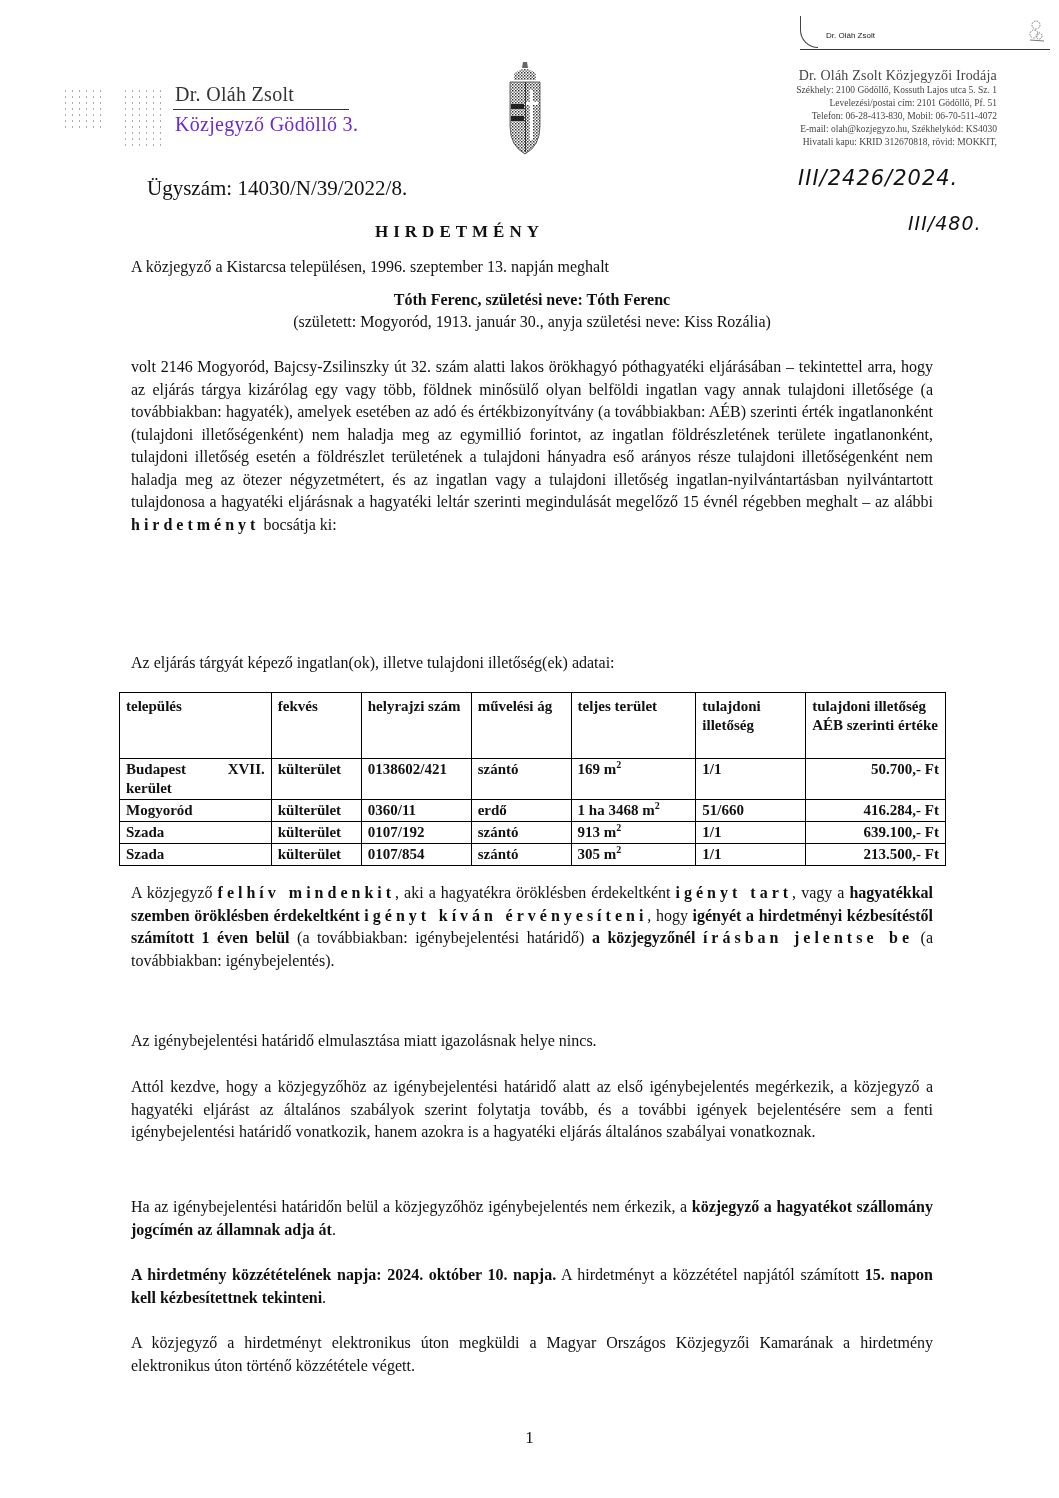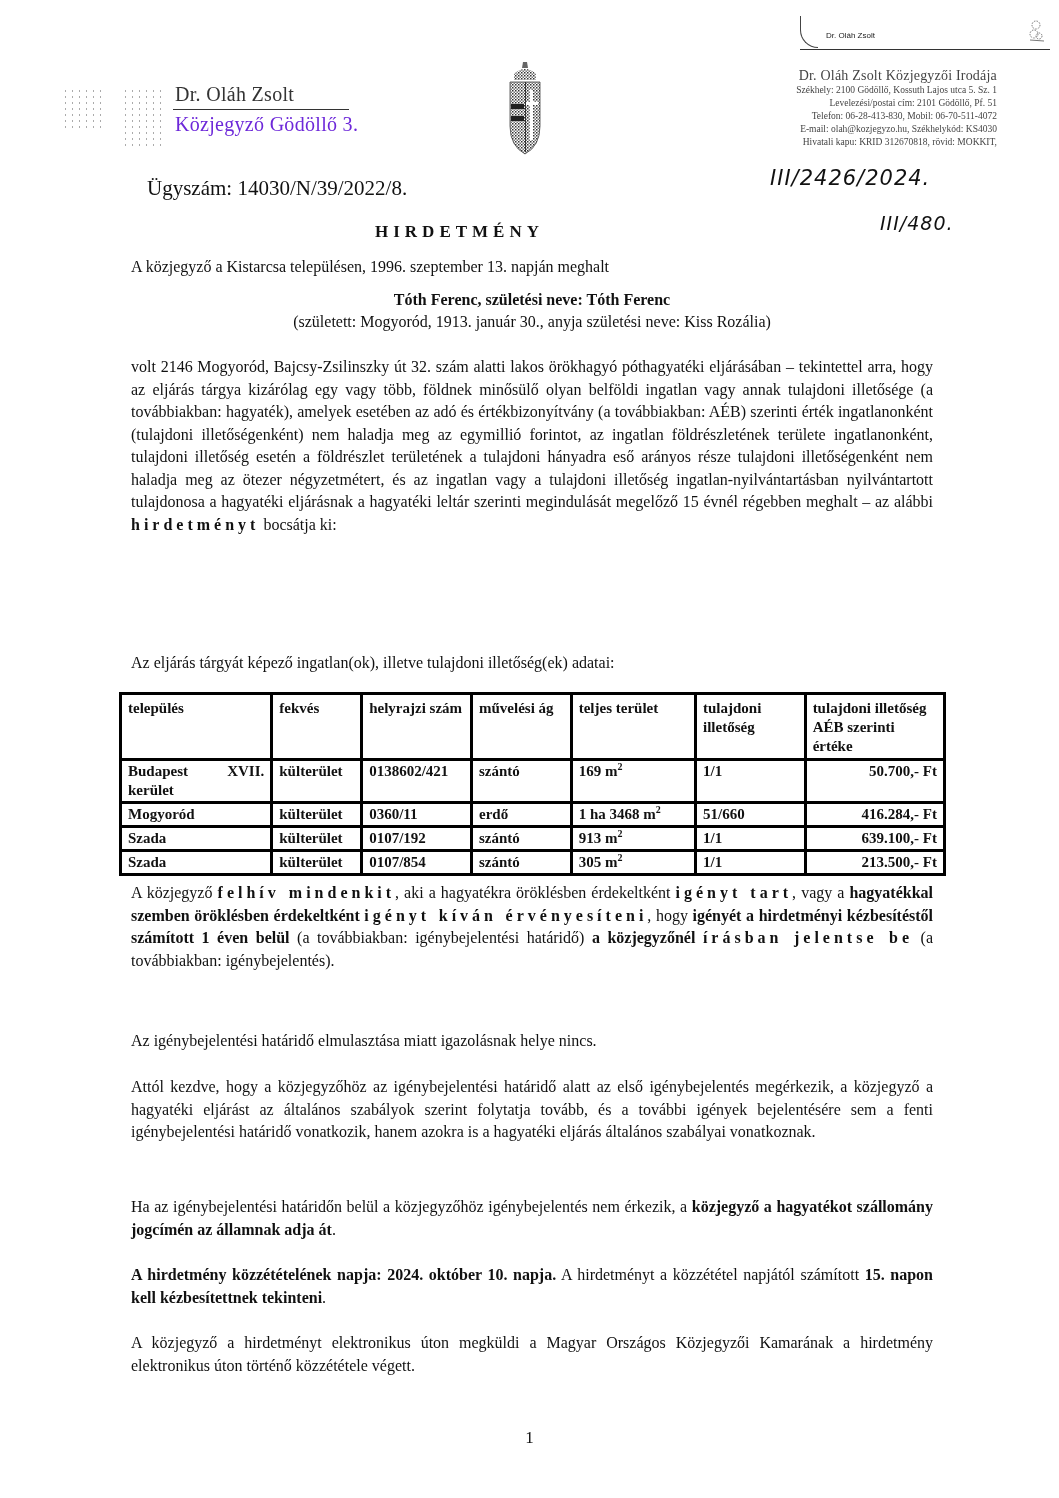--- a/index.html
+++ b/index.html
@@ -54,21 +54,21 @@
     right: 62px; top: 68px; text-align: right; color: #444;
   }
   .lh-right .office { font-size: 14px; line-height: 16px; letter-spacing: 0.2px; }
   .lh-right .line { font-size: 9.5px; line-height: 13px; }
 
   
   .case-no {
     left: 131px; top: 176px; font-size: 21px; font-weight: normal; margin-left: 16px;
   }
   .hand {
-    font-family: "DejaVu Sans", sans-serif; font-style: italic; color: #111;
+    font-family: "DejaVu Sans", sans-serif; font-style: italic; color: #111; margin-left: 28px;
   }
   .hand1 { left: 770px; top: 166px; font-size: 21px; letter-spacing: 1px; }
   .hand2 { left: 880px; top: 212px; font-size: 19px; letter-spacing: 1px; }
 
   
   .doc-title {
     left: 0; width: 919px; top: 222px; text-align: center;
     font-size: 17px; font-weight: bold; letter-spacing: 5px;
   }
 
@@ -78,21 +78,21 @@
   .center { left: 131px; width: 802px; text-align: center; }
   .spaced { letter-spacing: 4px; font-weight: bold; }
 
   
   .prop-table {
     left: 119px; top: 692px; width: 827px;
     border-collapse: collapse;
     font-size: 15px; font-weight: bold; line-height: 19px;
   }
   .prop-table td, .prop-table th {
-    border: 3px solid #000000; padding: 1px 6px; vertical-align: top;
+    border: 1px solid #000000; padding: 1px 6px; vertical-align: top;
     text-align: left; font-weight: bold;
   }
   .prop-table th { height: 66px; padding-top: 4px; }
   .prop-table td.num { text-align: right; }
   .prop-table td.just { text-align: justify; text-align-last: justify; }
   sup { font-size: 10px; vertical-align: 6px; line-height: 0; }
 
   .page-no { left: 0; width: 1059px; top: 1428px; text-align: center; font-size: 17px; }
 </style>
 </head>

